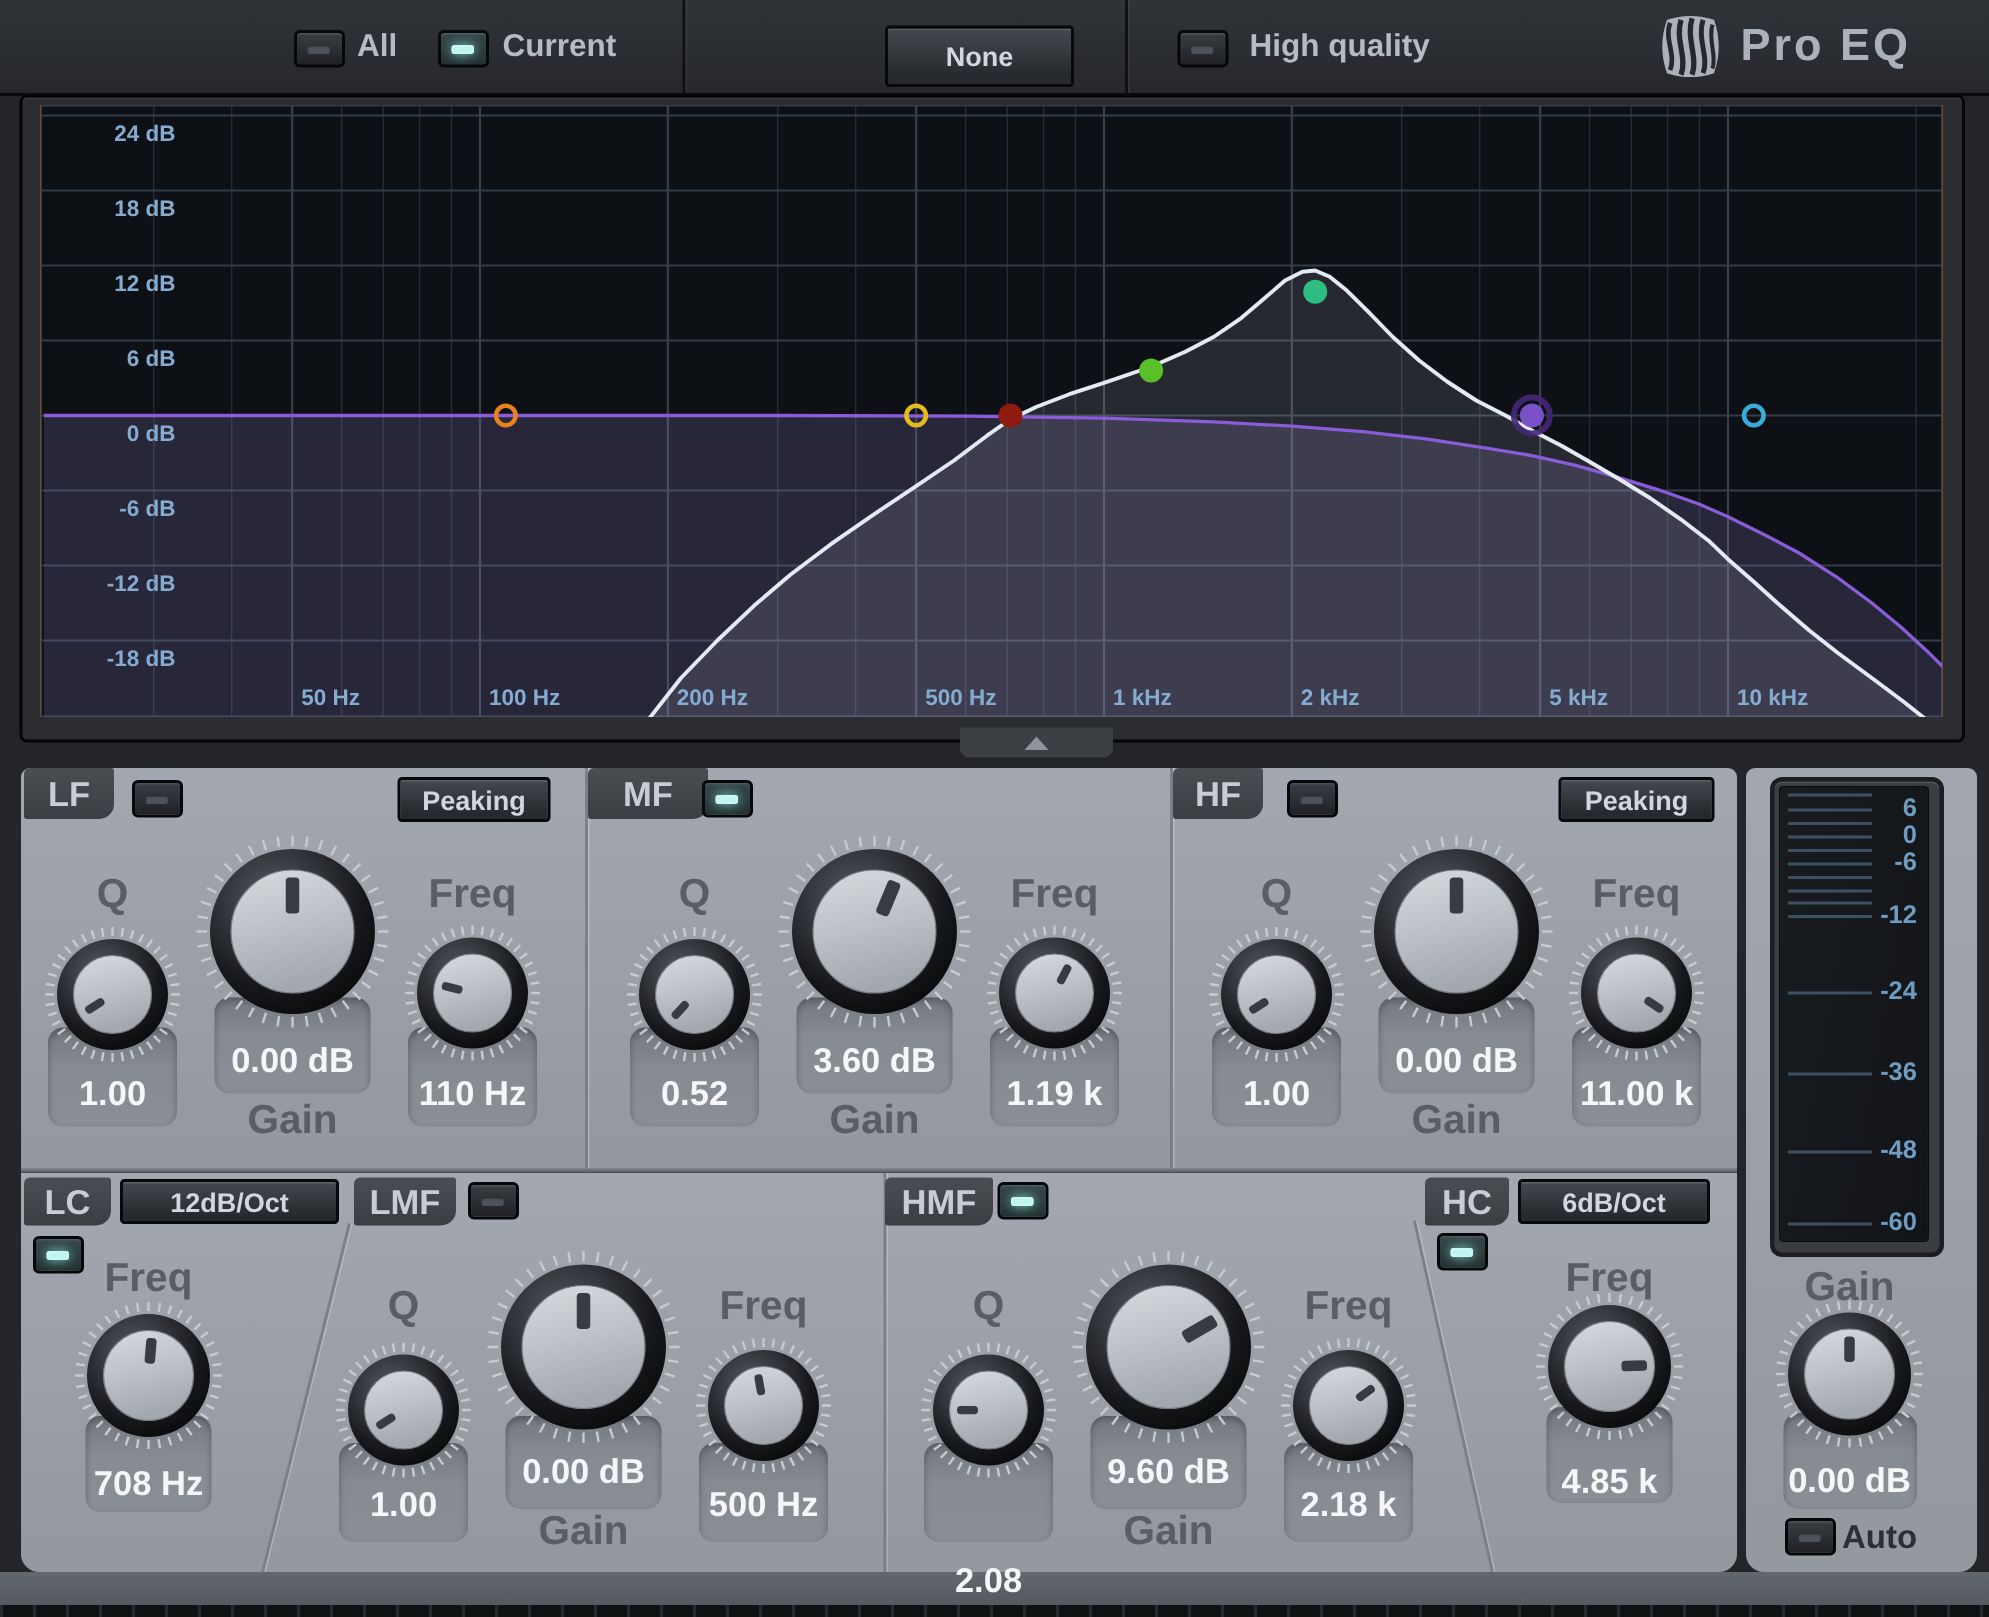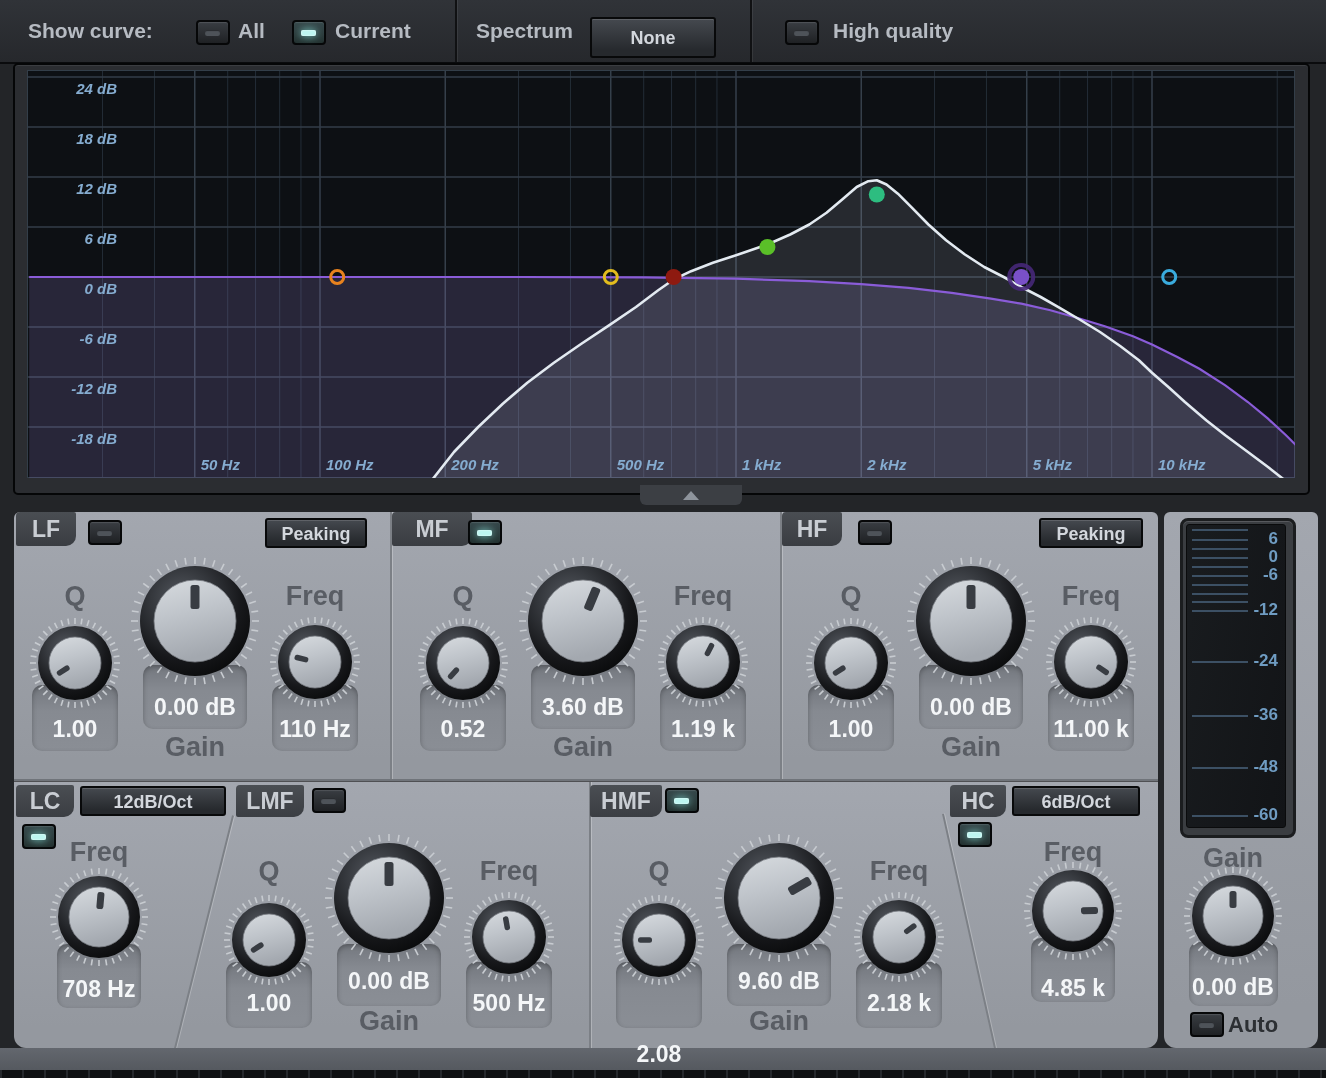--- a/index.html
+++ b/index.html
@@ -17,21 +17,21 @@
   .toggle.on{background:linear-gradient(#36474a,#23302f);}
   .toggle.on .bar{background:#bdf6f1;box-shadow:0 0 8px rgba(140,235,228,.9),inset 0 0 2px rgba(255,255,255,.8);}
   .dd-btn{position:absolute;border:2px solid #08090a;border-radius:3px;color:#d3d7dd;
           background:linear-gradient(#45494f,#26292d 85%);box-shadow:inset 0 1px 0 rgba(255,255,255,.14);
           font-size:18px;font-weight:bold;text-align:center;cursor:pointer;}
   #logo{position:absolute;right:52px;top:9px;height:44px;display:flex;align-items:center;gap:10px;}
   #logo .logotext{color:#abb1b8;font-size:30px;font-weight:bold;letter-spacing:2px;}
   
   #graph-frame{position:absolute;left:13px;top:63px;width:1293px;height:428px;background:#2b2d31;
           border:2px solid #050607;border-radius:5px;box-shadow:inset 0 1px 0 rgba(255,255,255,.08);}
-  #plot{position:absolute;left:12px;top:5px;width:1268px;height:408px;background:#f97316;overflow:hidden;font-style:italic;}
+  #plot{position:absolute;left:12px;top:5px;width:1268px;height:408px;background:#f97316;overflow:hidden;}
   #collapse-handle{position:absolute;left:625px;top:420px;width:102px;height:20px;background:#3c3f44;
           border-radius:0 0 6px 6px;cursor:pointer;}
   #collapse-handle .tri{position:absolute;left:50%;top:6px;margin-left:-8px;width:0;height:0;
           border-left:8px solid transparent;border-right:8px solid transparent;border-bottom:9px solid #8e949c;}
   .panel,.rpanel{position:absolute;background:linear-gradient(#a3a7af,#94989f 92%);}
   .seam{position:absolute;background:#7c8086;box-shadow:1px 0 0 rgba(255,255,255,.25);}
   .hseam{position:absolute;background:#70747a;box-shadow:0 1px 0 rgba(255,255,255,.2);}
   .tab{position:absolute;background:linear-gradient(#4a4e53,#3a3d42);color:#c9cdd3;font-weight:bold;font-size:23px;
        text-align:center;border-radius:4px 2px 10px 2px;cursor:default;}
   .knob-label{position:absolute;color:#595d64;font-size:27px;font-weight:bold;transform:translate(-50%,-50%);white-space:nowrap;}
@@ -51,37 +51,46 @@
   #bstrip{position:absolute;left:0;top:1048px;width:1326px;height:22px;background:linear-gradient(#63676e,#55595f);}
   #bticks{position:absolute;left:0;top:1070px;width:1326px;height:8px;
         background:repeating-linear-gradient(90deg,#26292d 0 2px,#0f1113 2px 22px);}
 </style>
 </head>
 <body>
 
 <div id="app">
 
   <div id="topbar">
-    <span class="tb-label" style="left:28px">Show curve:</span>
     <span class="toggle" id="tg-all" style="left:196px;top:20px">
         <span class="bar"></span>
       </span>
     <span class="tb-label" style="left:238px">All</span>
     <span class="toggle on" id="tg-current" style="left:292px;top:20px">
         <span class="bar"></span>
       </span>
     <span class="tb-label" style="left:335px">Current</span>
     <span class="tb-sep" style="left:455px"></span>
-    <span class="tb-label" style="left:476px">Spectrum</span>
     <button class="dd-btn" style="left:590px;top:17px;width:126px;height:41px;line-height:26px">None</button>
     <span class="tb-sep" style="left:750px"></span>
     <span class="toggle" id="tg-hq" style="left:785px;top:20px">
         <span class="bar"></span>
       </span>
     <span class="tb-label" style="left:833px">High quality</span>
+    <div id="logo">
+      <svg width="46" height="42" viewBox="0 0 44 40">
+        <path d="M7,3 Q22,-2 37,3 Q43,20 37,37 Q22,42 7,37 Q1,20 7,3 Z" fill="#abb1b8"></path>
+        <path d="M9,5 C5,15 13,25 9,35" stroke="#26282c" stroke-width="3" fill="none"></path>
+        <path d="M16,3 C12,15 20,27 16,38" stroke="#26282c" stroke-width="3.4" fill="none"></path>
+        <path d="M23,2 C19,15 27,27 23,38" stroke="#26282c" stroke-width="3.4" fill="none"></path>
+        <path d="M30,3 C26,15 34,27 30,37" stroke="#26282c" stroke-width="3.2" fill="none"></path>
+        <path d="M36,6 C33,16 39,26 36,34" stroke="#26282c" stroke-width="2.6" fill="none"></path>
+      </svg>
+      <span class="logotext">Pro EQ</span>
+    </div>
   </div>
 
   <div id="graph-frame">
     <div id="plot"><svg width="1268" height="408" viewBox="0 0 1268 408">
           <rect x="0" y="0" width="1268" height="408" fill="#0d1014"></rect>
           <line x1="75.48244196337956" y1="0" x2="75.48244196337956" y2="408" stroke="#232d37" stroke-width="1"></line>
           <line x1="127.45695639243235" y1="0" x2="127.45695639243235" y2="408" stroke="#232d37" stroke-width="1"></line>
           <line x1="200.71092015959576" y1="0" x2="200.71092015959576" y2="408" stroke="#232d37" stroke-width="1"></line>
           <line x1="228.56078464593082" y1="0" x2="228.56078464593082" y2="408" stroke="#232d37" stroke-width="1"></line>
           <line x1="252.68543458864855" y1="0" x2="252.68543458864855" y2="408" stroke="#232d37" stroke-width="1"></line>

